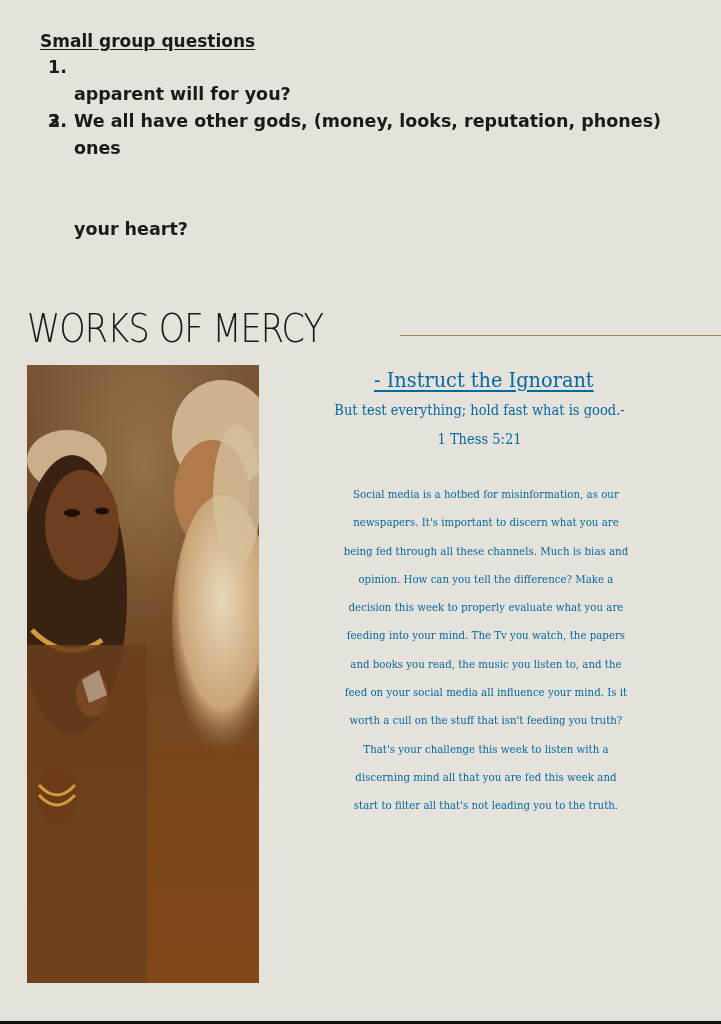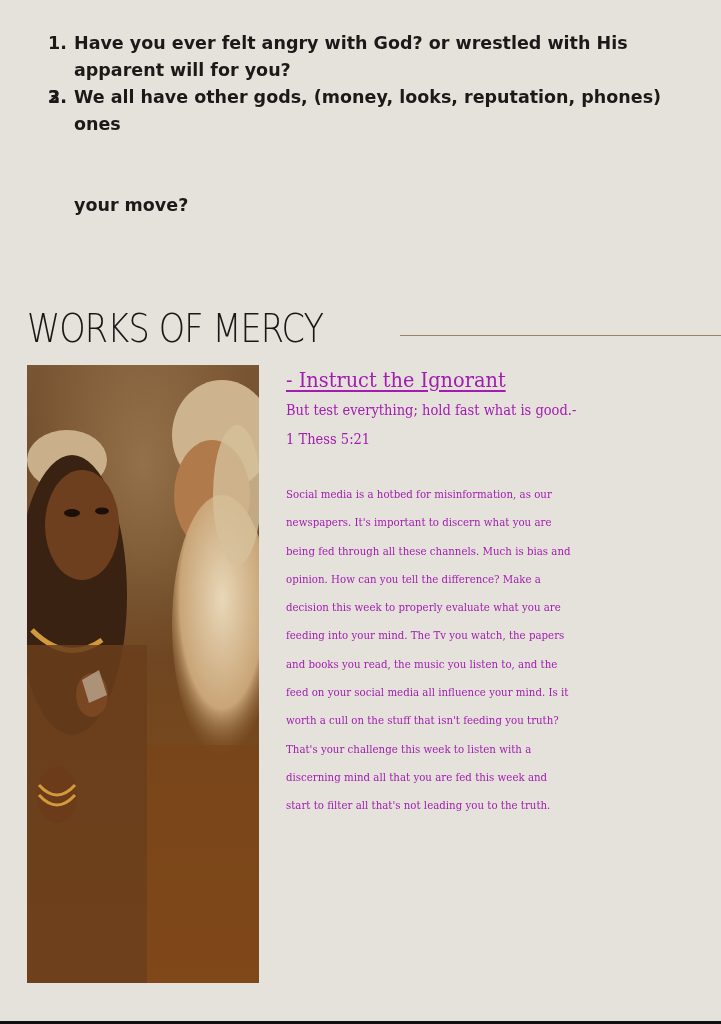--- a/index.html
+++ b/index.html
@@ -6,46 +6,47 @@
   body{width:721px;height:1024px;background:#e5e2dc;position:relative;overflow:hidden;color:#1c1a18;}
   .sgq{position:absolute;left:40px;top:30px;width:670px;font-family:"DejaVu Sans",sans-serif;}
   .sgq-title{font-weight:bold;font-size:17px;text-decoration:underline;text-underline-offset:2px;margin:0 0 2px 0;line-height:22px;}
   .sgq ol{margin:0;padding:0;list-style:none;}
   .sgq li{position:relative;padding-left:34px;font-size:17.5px;line-height:27px;font-weight:600;}
   .sgq li .num{position:absolute;left:8px;top:0;}
   .section-title{position:absolute;left:27px;top:305px;font-family:"DejaVu Sans",sans-serif;font-weight:200;font-size:39px;letter-spacing:-1px;transform:scaleX(0.86);transform-origin:left top;color:#1a1816;line-height:48px;}
   .rule{position:absolute;left:400px;top:335px;width:321px;height:1px;background:#9a8366;}
   .painting{position:absolute;left:27px;top:365px;width:232px;height:618px;overflow:hidden;}
   .painting svg{display:block;}
-  .right{position:absolute;left:286px;top:365px;width:430px;font-family:"DejaVu Serif",serif;color:#a21caf;}
+  .right{position:absolute;left:286px;top:365px;width:430px;font-family:"DejaVu Serif",serif;color:#0369a1;text-align:center;}
   .sub{font-size:21px;line-height:30px;text-decoration:underline;text-decoration-thickness:2px;text-underline-offset:3px;transform:scaleX(0.92);transform-origin:left;white-space:nowrap;}
   .verse{font-size:14.5px;line-height:28px;margin-top:1px;transform:scaleX(0.9);transform-origin:left;white-space:nowrap;}
   .body{font-size:11px;line-height:28.3px;margin-top:28px;}
   .body span{display:block;white-space:nowrap;transform:scaleX(0.93);transform-origin:left;}
   .bottom-bar{position:absolute;left:0;bottom:0;width:721px;height:3px;background:#111;}
 </style>
 </head>
 <body>
 
 <div class="sgq">
+  <div class="sgq-title">Small group questions</div>
   <ol>
     <li>
       <span class="num">1.</span>
-      <span>Have you ever felt angry with God? or wrestled with His</span><br>
+      <br>
       <span>apparent will for you?</span>
     </li>
     <li>
       <span class="num">2.</span>
     </li>
     <li>
       <span class="num">3.</span>
       <span>We all have other gods, (money, looks, reputation, phones) ones</span><br>
       <br>
       <br>
-      <span>your move?</span>
+      <span>your heart?</span>
     </li>
   </ol>
 </div>
 
 <div class="section-title">WORKS OF MERCY</div>
 <div class="rule"></div>
 
 <div class="painting">
   <svg width="232" height="618" viewBox="0 0 232 618">
     <defs>

